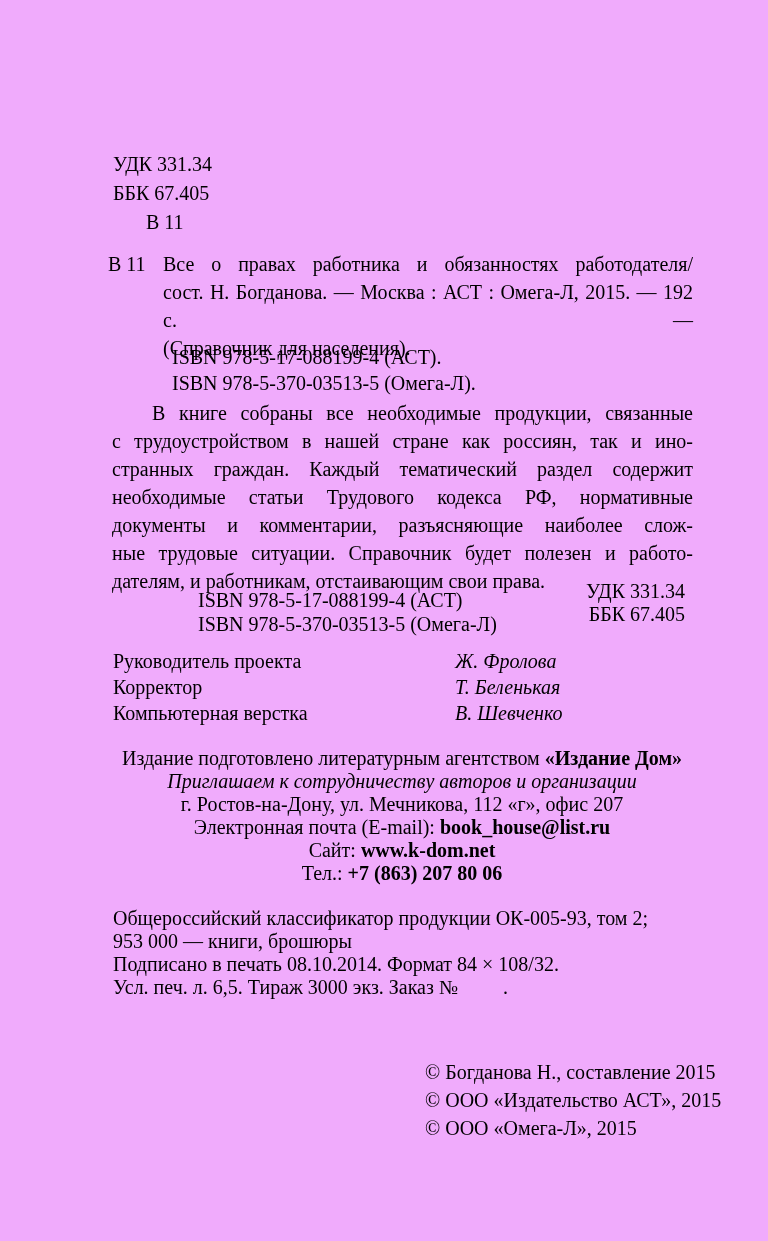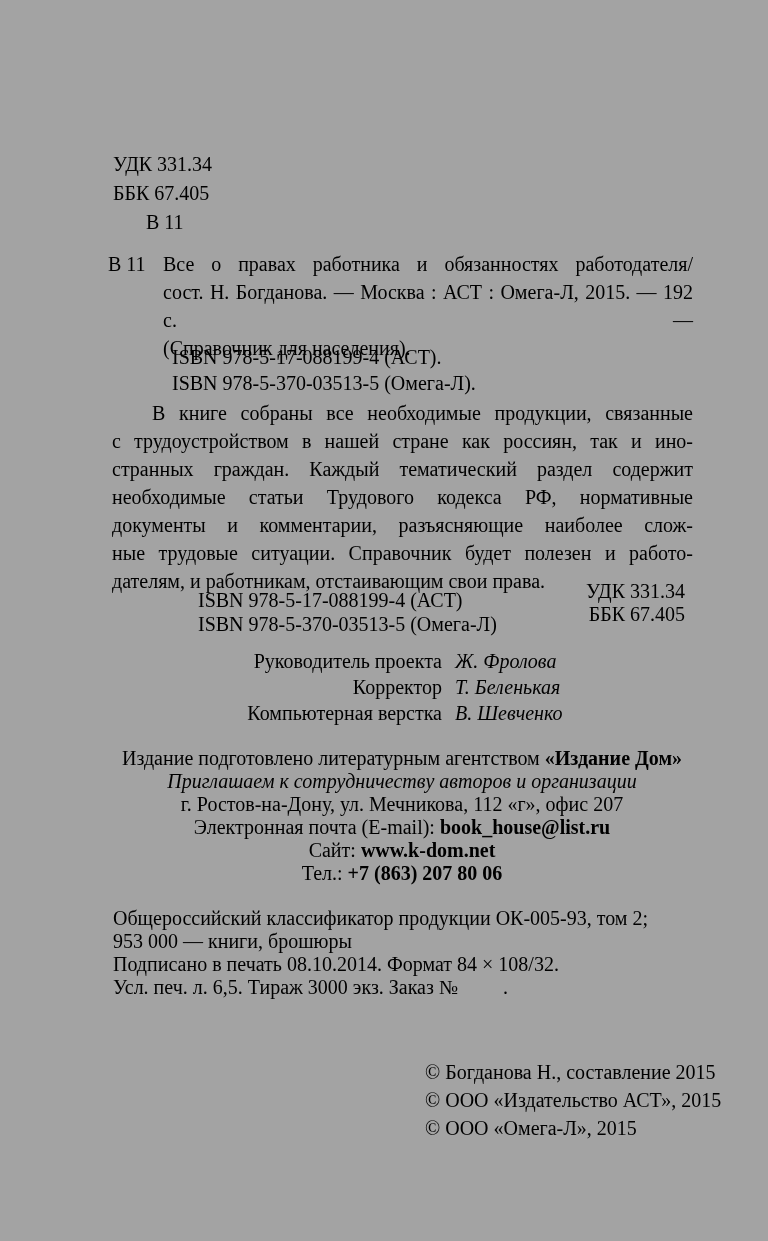--- a/index.html
+++ b/index.html
@@ -4,21 +4,21 @@
 <style>
   html, body {
     margin: 0;
     padding: 0;
     background: #ffffff;
   }
   .page {
     position: relative;
     width: 768px;
     height: 1241px;
-    background: #a3a3a3;
+    background: #f0abfc;
     color: #000000;
     font-family: "Liberation Serif", "DejaVu Serif", serif;
     font-size: 20px;
     overflow: hidden;
   }
   .abs { position: absolute; }
 
   
   .head-codes { left: 113px; top: 150px; line-height: 29px; }
   .head-codes .auth-code { padding-left: 33px; }
@@ -41,21 +41,21 @@
   .isbn-second { left: 165px; top: 588px; line-height: 24px; margin-left: 33px; }
   .codes-right { right: 83px; top: 580px; line-height: 23px; text-align: right; }
 
   
   .credits {
     left: 113px; top: 648px; line-height: 26px;
     display: grid;
     grid-template-columns: 329px auto;
     column-gap: 13px;
   }
-  .credits .role { text-align: right; }
+  .credits .role { text-align: left; }
   .credits .name { font-style: italic; }
 
   
   .agency { left: 113px; top: 747px; width: 578px; line-height: 23px; text-align: center; }
   .agency .b { font-weight: bold; }
   .agency .i { font-style: italic; }
 
   
   .print-info { left: 113px; top: 907px; width: 578px; line-height: 23px; text-align: left; }
 

